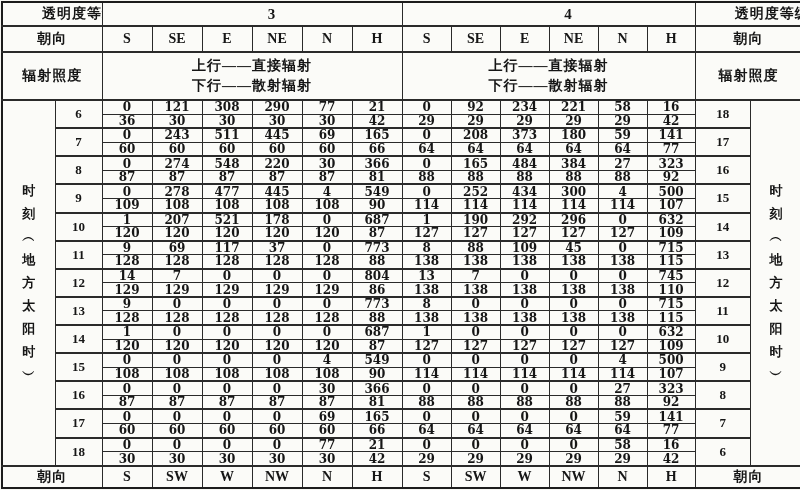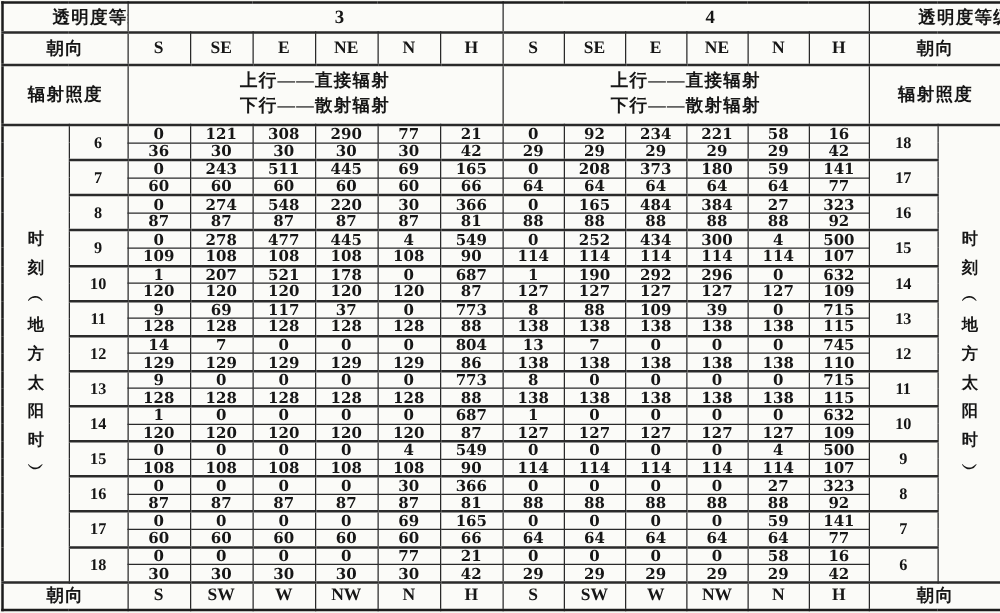--- a/index.html
+++ b/index.html
@@ -266,21 +266,21 @@
         <td class="hour" rowspan="2">11</td>
         <td class="num">9</td>
         <td class="num">69</td>
         <td class="num">117</td>
         <td class="num">37</td>
         <td class="num">0</td>
         <td class="num">773</td>
         <td class="num">8</td>
         <td class="num">88</td>
         <td class="num">109</td>
-        <td class="num">39</td>
+        <td class="num">45</td>
         <td class="num">0</td>
         <td class="num">715</td>
         <td class="hour" rowspan="2">13</td>
       </tr>
       <tr>
         <td class="num">128</td>
         <td class="num">128</td>
         <td class="num">128</td>
         <td class="num">128</td>
         <td class="num">128</td>

